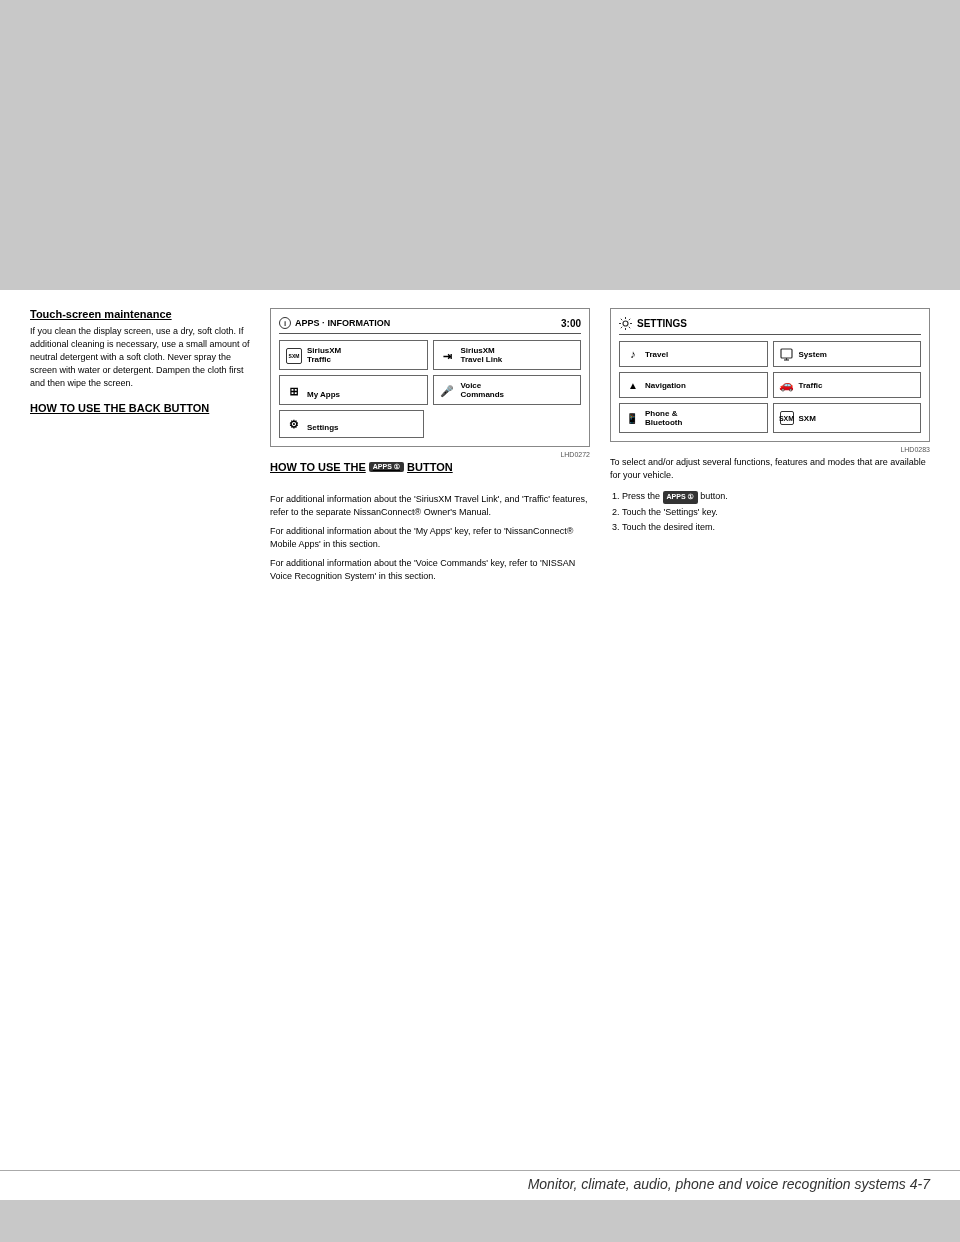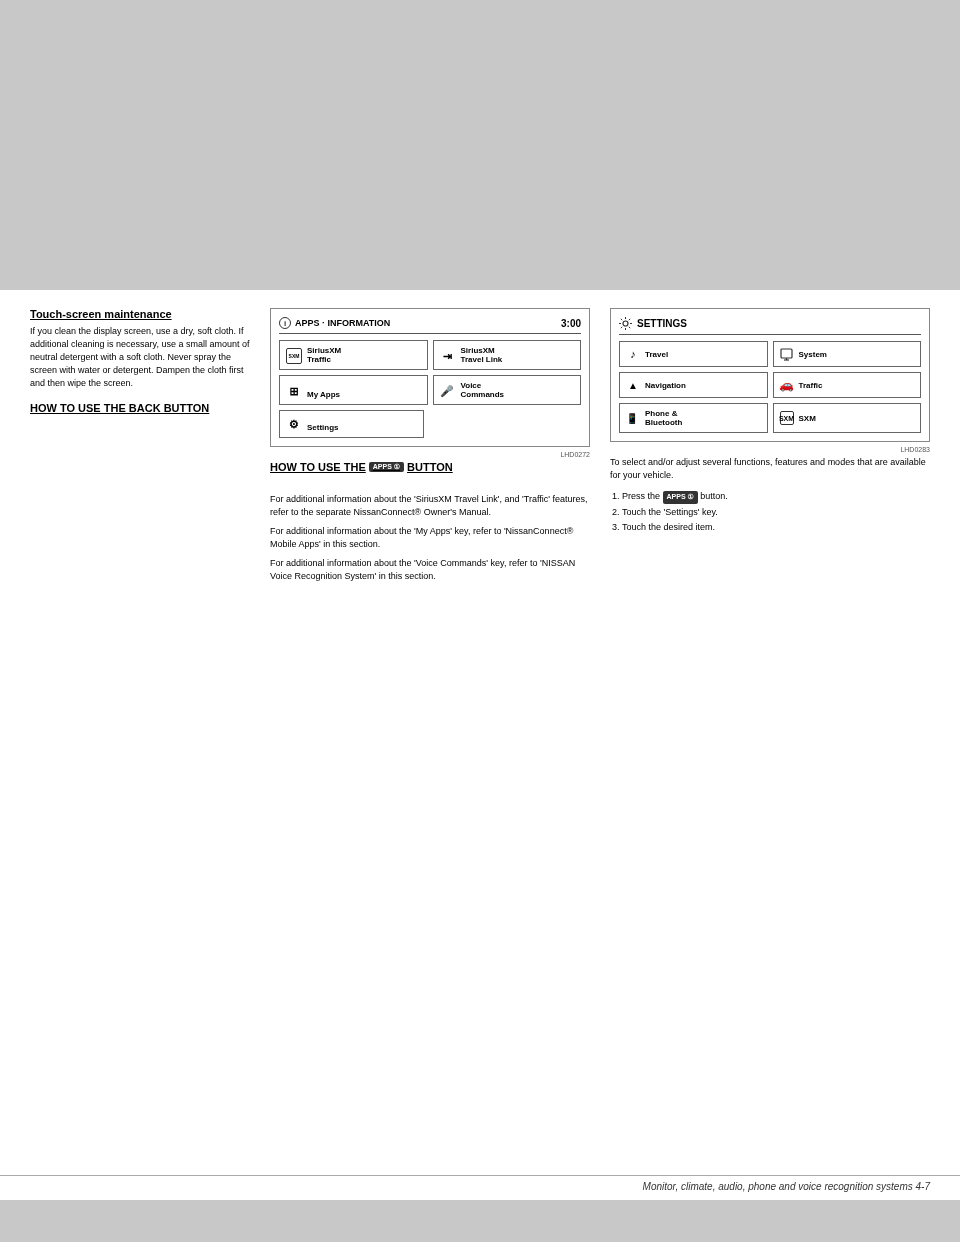--- a/index.html
+++ b/index.html
@@ -210,21 +210,21 @@
       bottom: 45px;
       left: 0;
       right: 0;
       border-top: 1px solid #aaa;
       padding: 5px 30px;
       display: flex;
       justify-content: flex-end;
       align-items: center;
     }
     .bottom-text {
-      font-size: 10px;
+      font-size: 14px;
       color: #333;
       font-style: italic;
     }
 
     
     .bottom-margin {
       position: absolute;
       bottom: 0;
       left: 0;
       right: 0;

